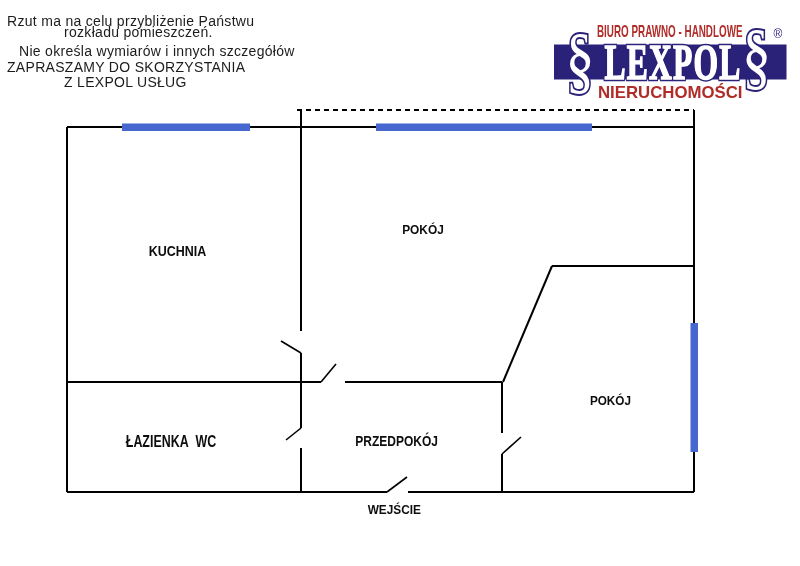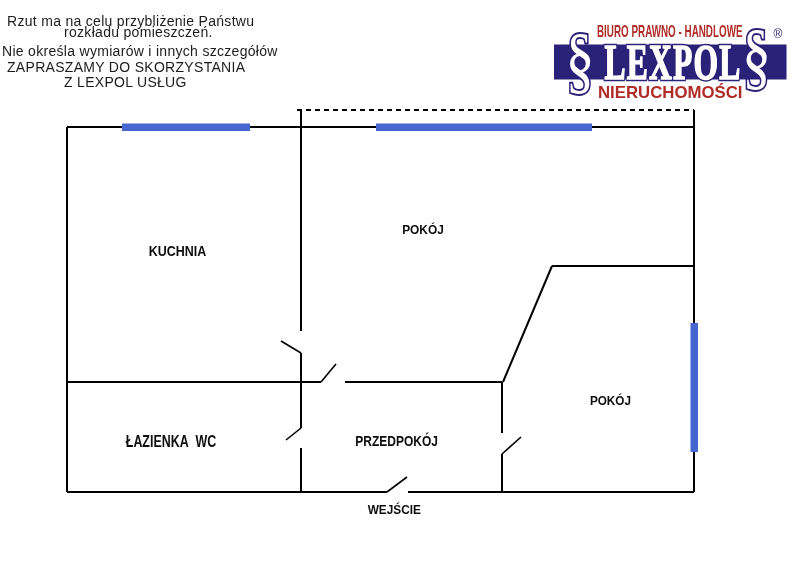--- a/index.html
+++ b/index.html
@@ -6,21 +6,21 @@
   body{width:800px;height:566px;position:relative;font-family:"Liberation Sans",sans-serif;overflow:hidden;}
   .hdr{position:absolute;font-size:14px;letter-spacing:0.3px;color:#1c1c1c;white-space:nowrap;}
   svg{position:absolute;left:0;top:0;}
   text.lbl{font-family:"Liberation Sans",sans-serif;font-weight:bold;fill:#0d0d0d;}
 </style>
 </head>
 <body>
 
 <div class="hdr" style="left:7px;top:13px;">Rzut ma na celu przybliżenie Państwu</div>
 <div class="hdr" style="left:64px;top:24px;">rozkładu pomieszczeń.</div>
-<div class="hdr" style="left:2px;top:43px;">Nie określa wymiarów i innych szczegółów</div>
+<div class="hdr" style="left:19px;top:43px;">Nie określa wymiarów i innych szczegółów</div>
 <div class="hdr" style="left:7px;top:59px;">ZAPRASZAMY DO SKORZYSTANIA</div>
 <div class="hdr" style="left:64px;top:74px;">Z LEXPOL USŁUG</div>
 
 <svg width="800" height="566" viewBox="0 0 800 566">
 
   <rect x="554" y="44.5" width="232.5" height="35" fill="#2a2178"></rect>
   <text x="597" y="36.5" font-family="Liberation Sans, sans-serif" font-weight="bold" font-size="17" fill="#b02c28" textLength="145.5" lengthAdjust="spacingAndGlyphs">BIURO PRAWNO - HANDLOWE</text>
   <text x="598" y="98" font-family="Liberation Sans, sans-serif" font-weight="bold" font-size="17" fill="#b02c28" textLength="144.5" lengthAdjust="spacingAndGlyphs">NIERUCHOMOŚCI</text>
   <g font-family="Liberation Serif, serif" font-size="75" fill="#ffffff" stroke="#2a2178" stroke-width="4" paint-order="stroke" text-anchor="middle">
     <text x="0" y="0" transform="translate(580,83.5) scale(0.77,1)">§</text>

